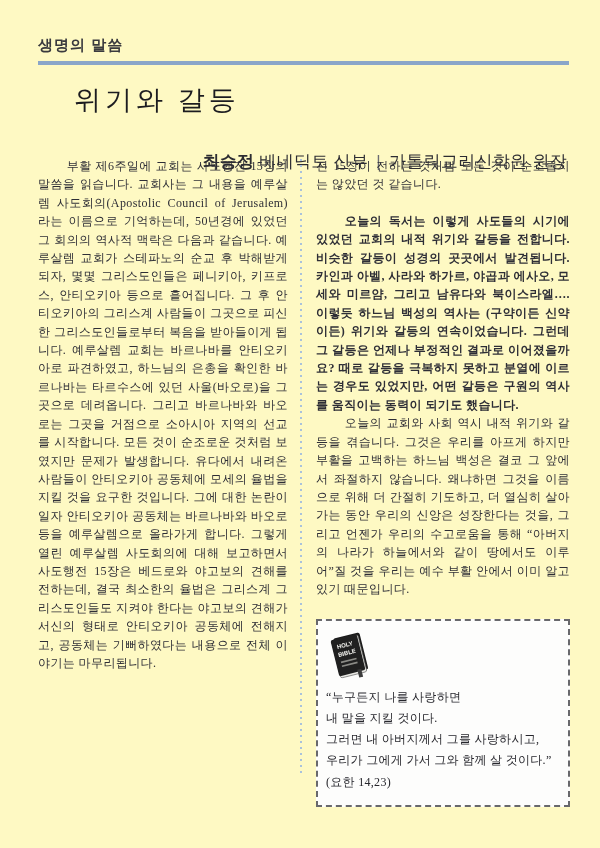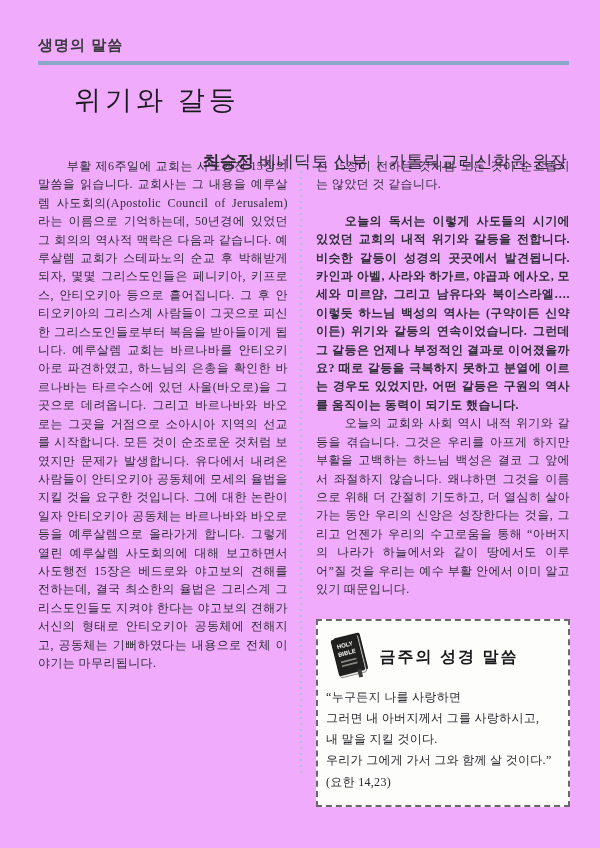--- a/index.html
+++ b/index.html
@@ -1,18 +1,18 @@
 <!DOCTYPE html>
 <html lang="ko"><head>
 <meta charset="utf-8">
 <style>
   html,body { margin:0; padding:0; background:#e9e9e9; }
   .page {
     position:relative; width:600px; height:848px; margin:0 auto;
-    background:#f0abfc; overflow:hidden;
+    background:#fef9c3; overflow:hidden;
     font-family:"Liberation Serif","DejaVu Serif",serif;
     color:#2e2e36;
   }
   .section-label {
     position:absolute; left:38px; top:36px;
     font-family:"Liberation Sans","DejaVu Sans",sans-serif;
     font-weight:bold; font-size:15px; letter-spacing:1px; color:#3a3a3e;
   }
   .accent-rule {
     position:absolute; left:38px; top:61px; width:531px; height:4px;
@@ -100,26 +100,25 @@
                 <rect x="6" y="6" width="27" height="38" rx="2" fill="#e9e9e4" stroke="#555" stroke-width="0.6"></rect>
                 <rect x="5" y="5" width="27" height="37" rx="2" fill="#202020"></rect>
                 <text x="18" y="15" text-anchor="middle" font-family="Liberation Sans, DejaVu Sans, sans-serif" font-size="6" fill="#f2f2ee" font-weight="bold">HOLY</text>
                 <text x="18" y="23" text-anchor="middle" font-family="Liberation Sans, DejaVu Sans, sans-serif" font-size="6" fill="#f2f2ee" font-weight="bold">BIBLE</text>
                 <rect x="10" y="28" width="16" height="1.6" fill="#8b8b86"></rect>
                 <rect x="10" y="32" width="16" height="1.6" fill="#8b8b86"></rect>
                 <rect x="24" y="40" width="4" height="8" fill="#3c3c3c"></rect>
               </g>
             </svg>
           </div>
-          <div class="verse-box-title">금주의 성경 말씀</div>
         </div>
         <div class="verse-lines">
           <div>“누구든지 나를 사랑하면</div>
+          <div>내 말을 지킬 것이다.</div>
           <div>그러면 내 아버지께서 그를 사랑하시고,</div>
-          <div>내 말을 지킬 것이다.</div>
           <div>우리가 그에게 가서 그와 함께 살 것이다.”</div>
           <div class="verse-ref">(요한 14,23)</div>
         </div>
       </div>
     </div>
 
   </div>
 
 </div>
 

